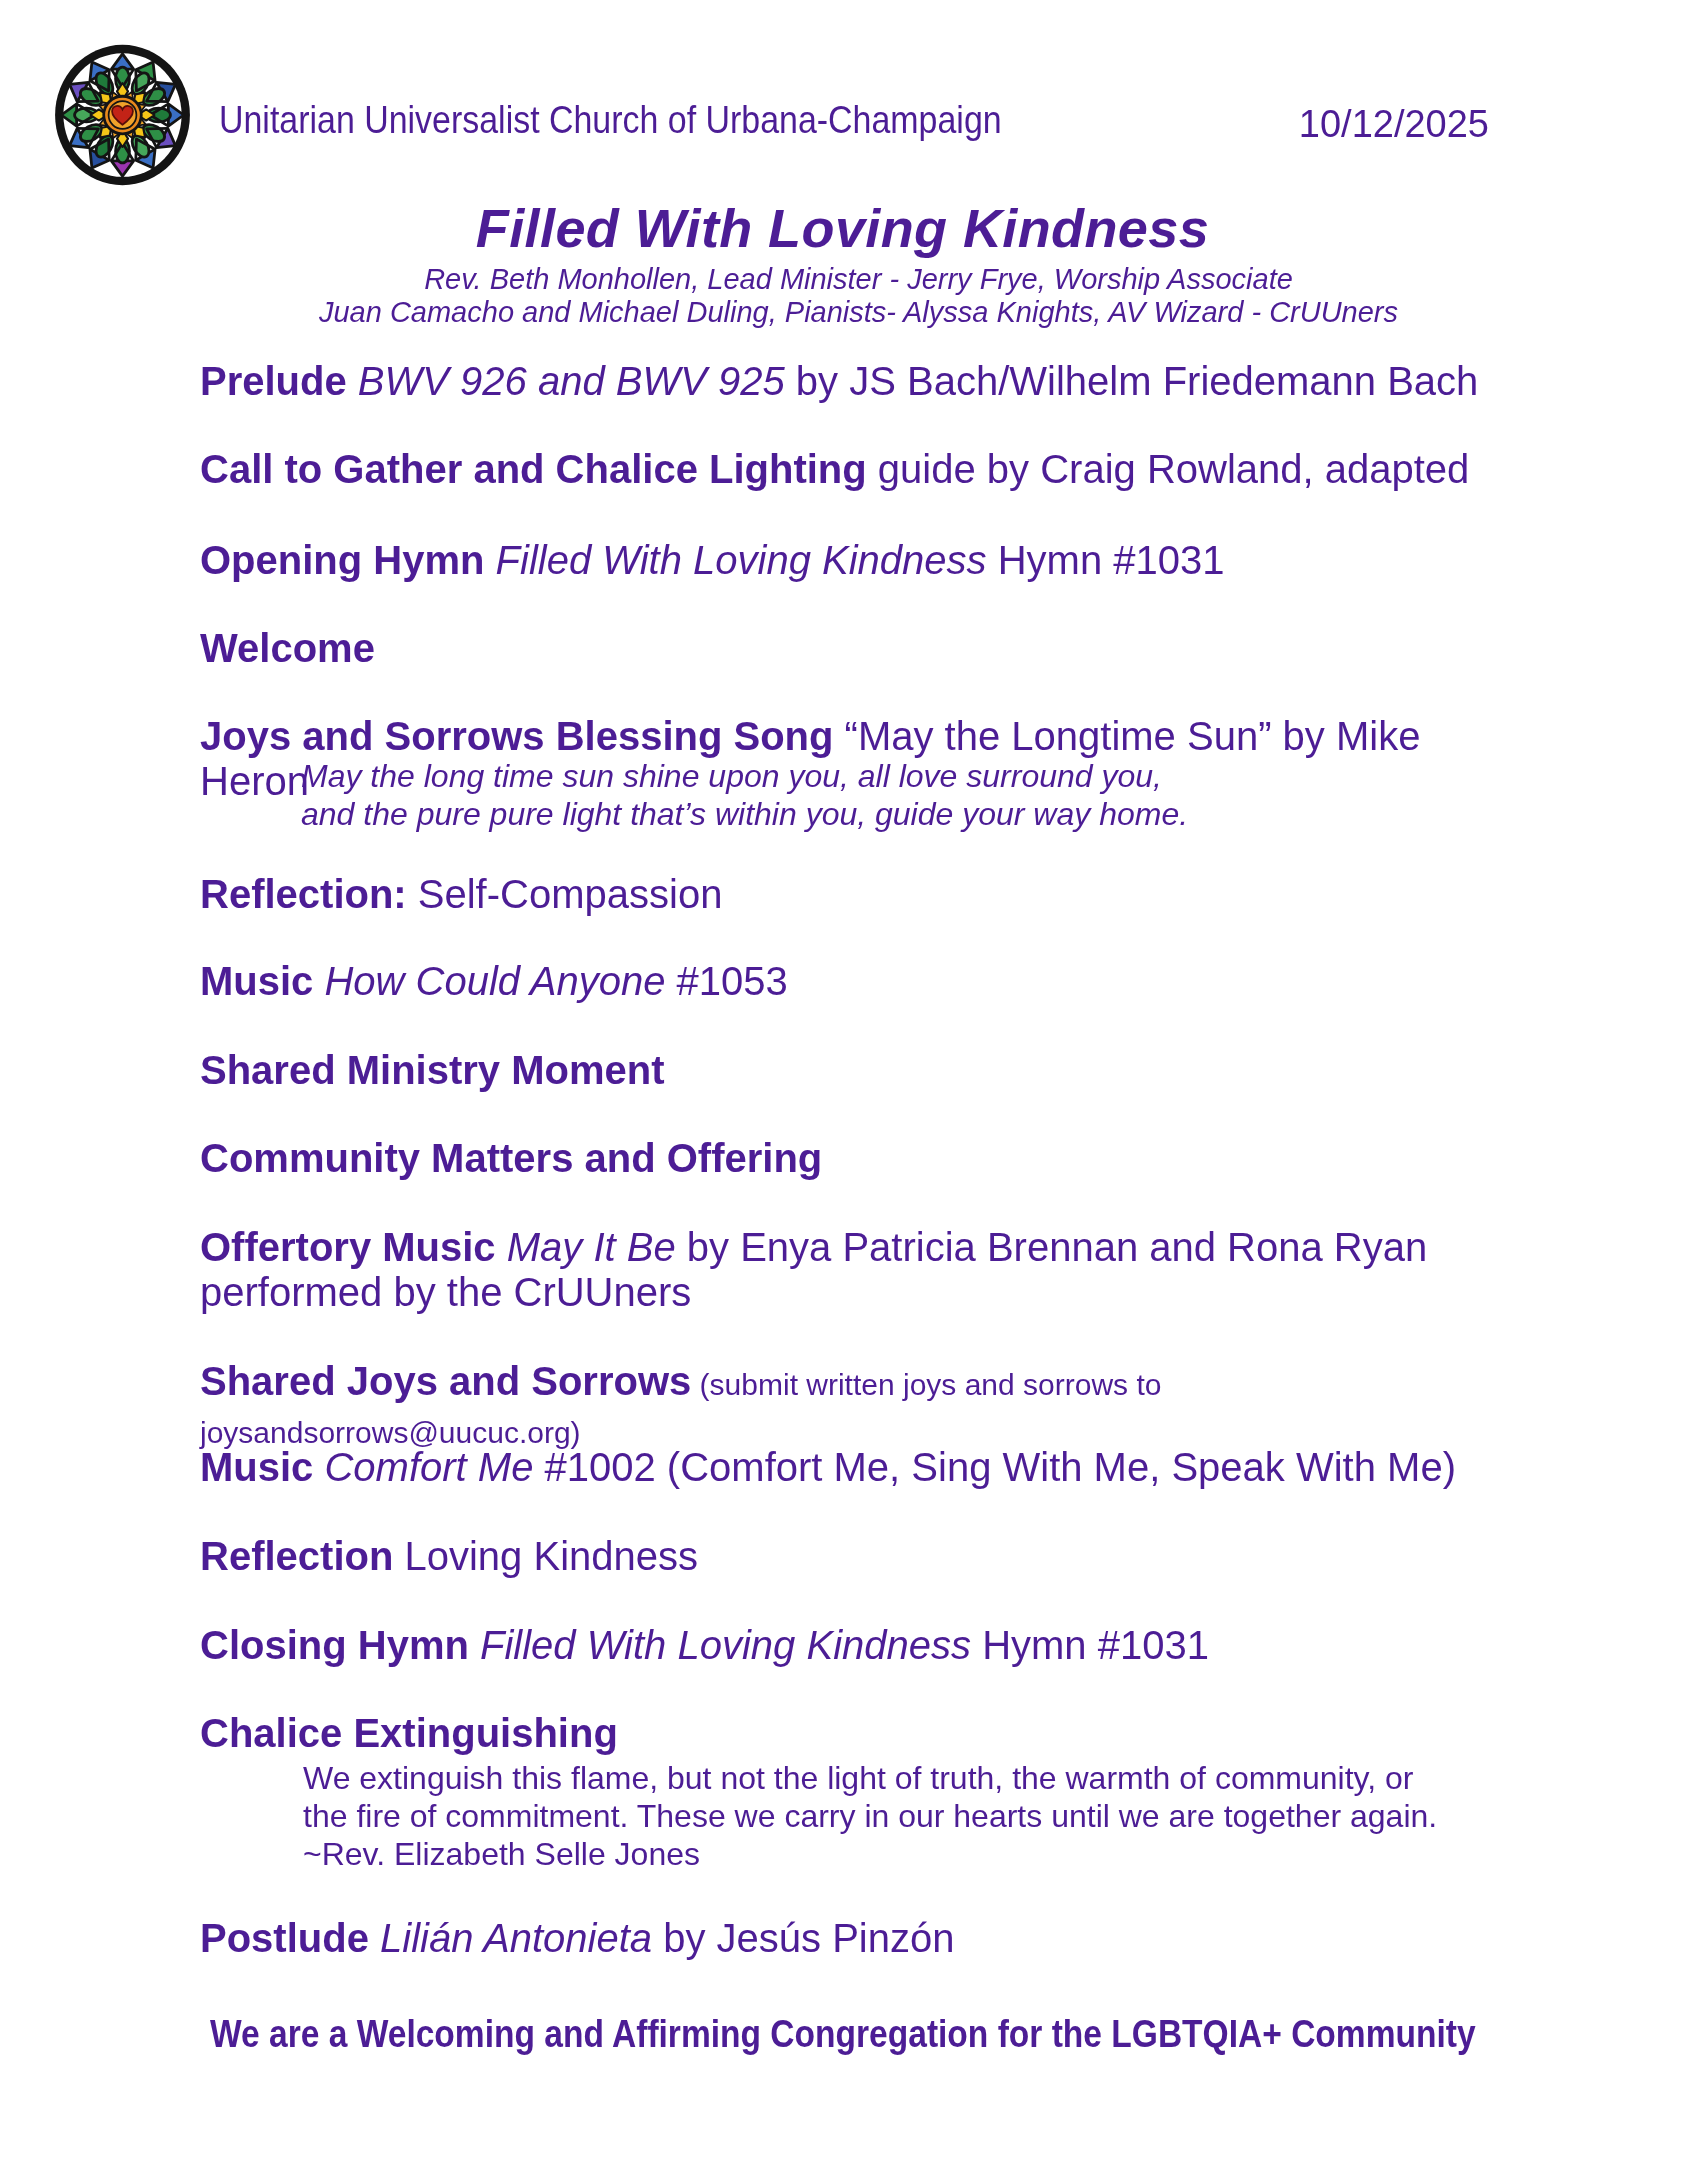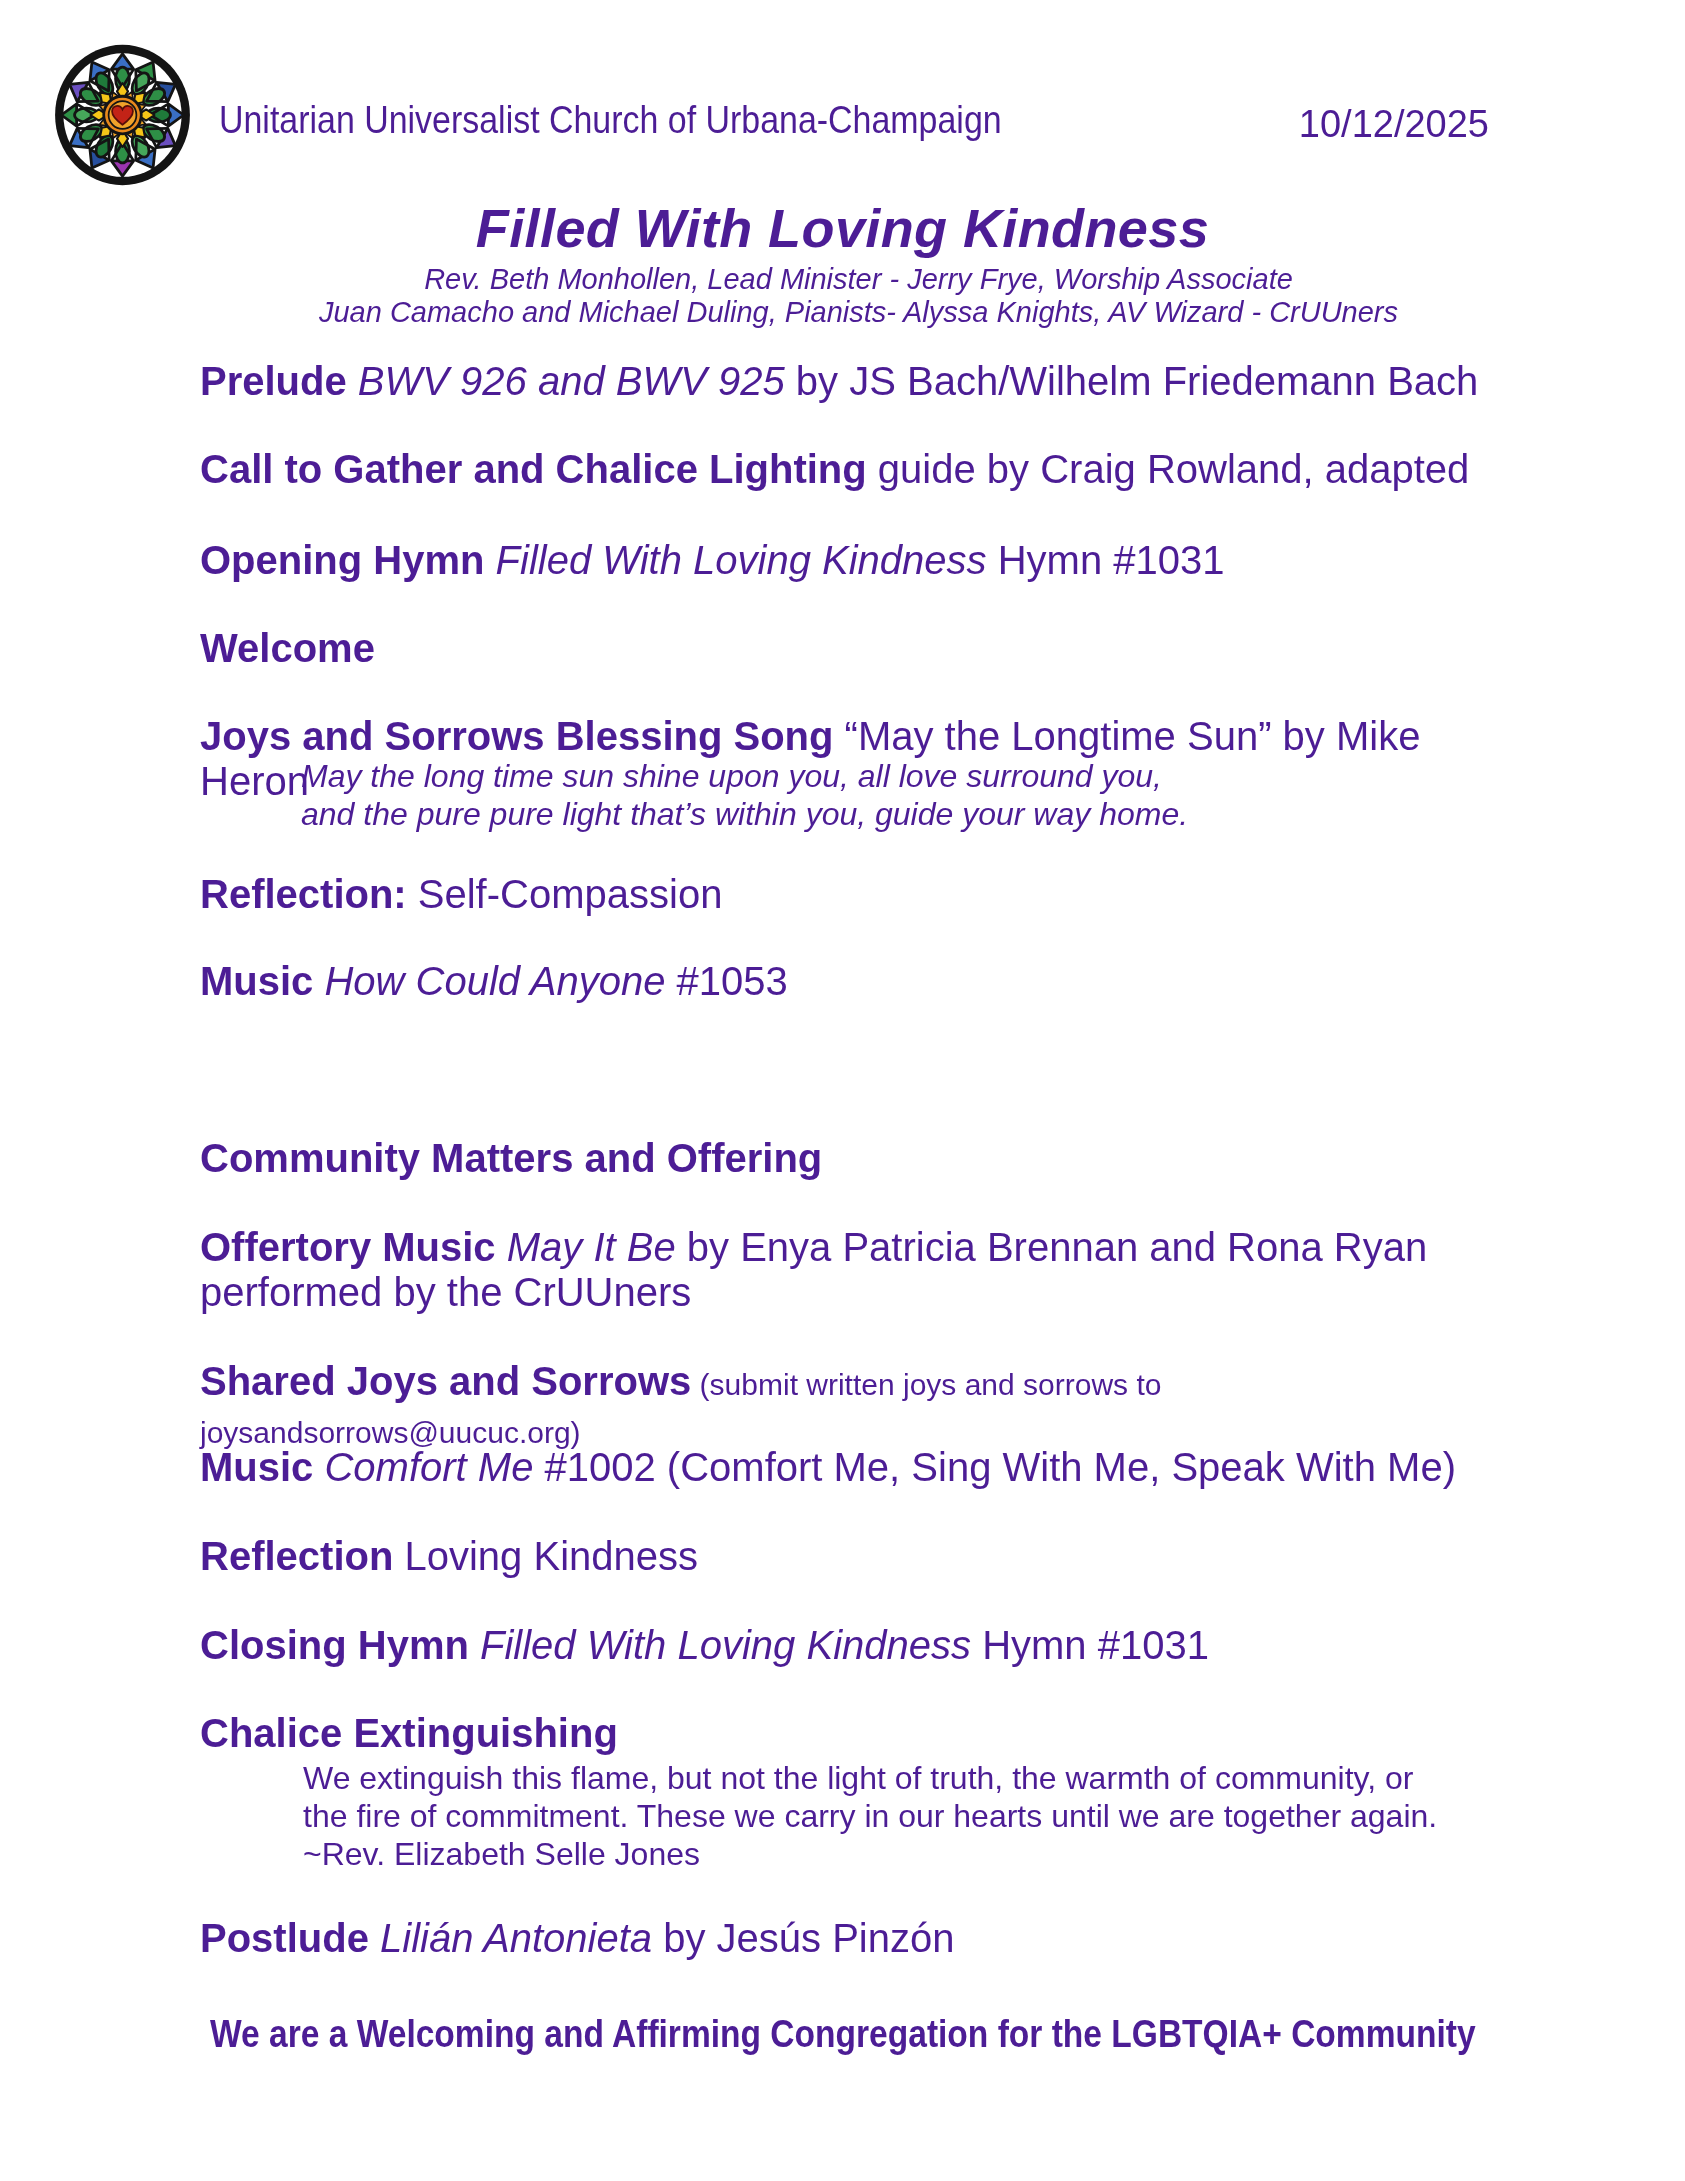--- a/index.html
+++ b/index.html
@@ -229,20 +229,23 @@
   </div>
 
   <div class="item" style="top:872px">
     <span class="b">Reflection:</span><span> Self-Compassion</span>
   </div>
 
   <div class="item" style="top:959px">
     <span class="b">Music</span><span class="i"> How Could Anyone</span><span> #1053</span>
   </div>
 
+  <div class="item" style="top:1048px">
+    <span class="b">Shared Ministry Moment</span>
+  </div>
 
   <div class="item" style="top:1136px">
     <span class="b">Community Matters and Offering</span>
   </div>
 
   <div class="item" style="top:1225px">
     <span class="b">Offertory Music</span><span class="i"> May It Be</span><span> by Enya Patricia Brennan and Rona Ryan performed by the CrUUners</span>
   </div>
 
   <div class="item" style="top:1359px">

